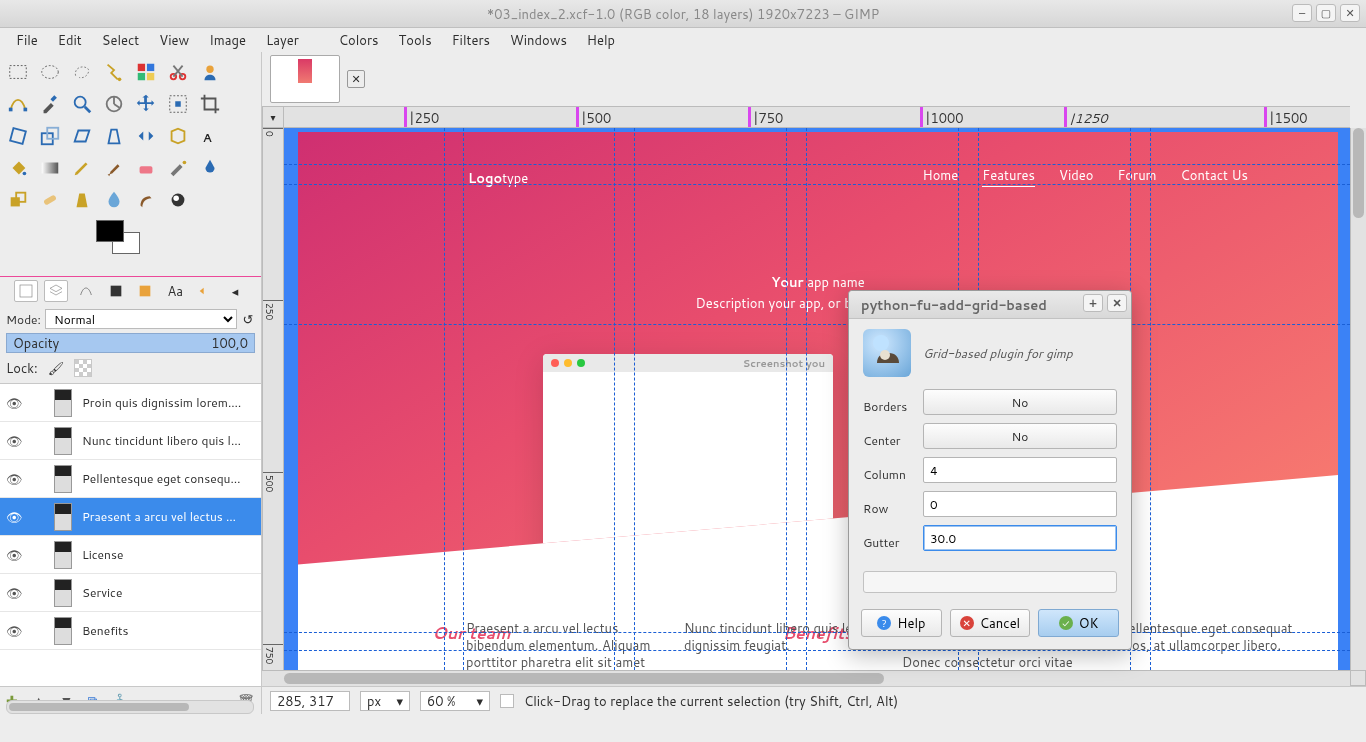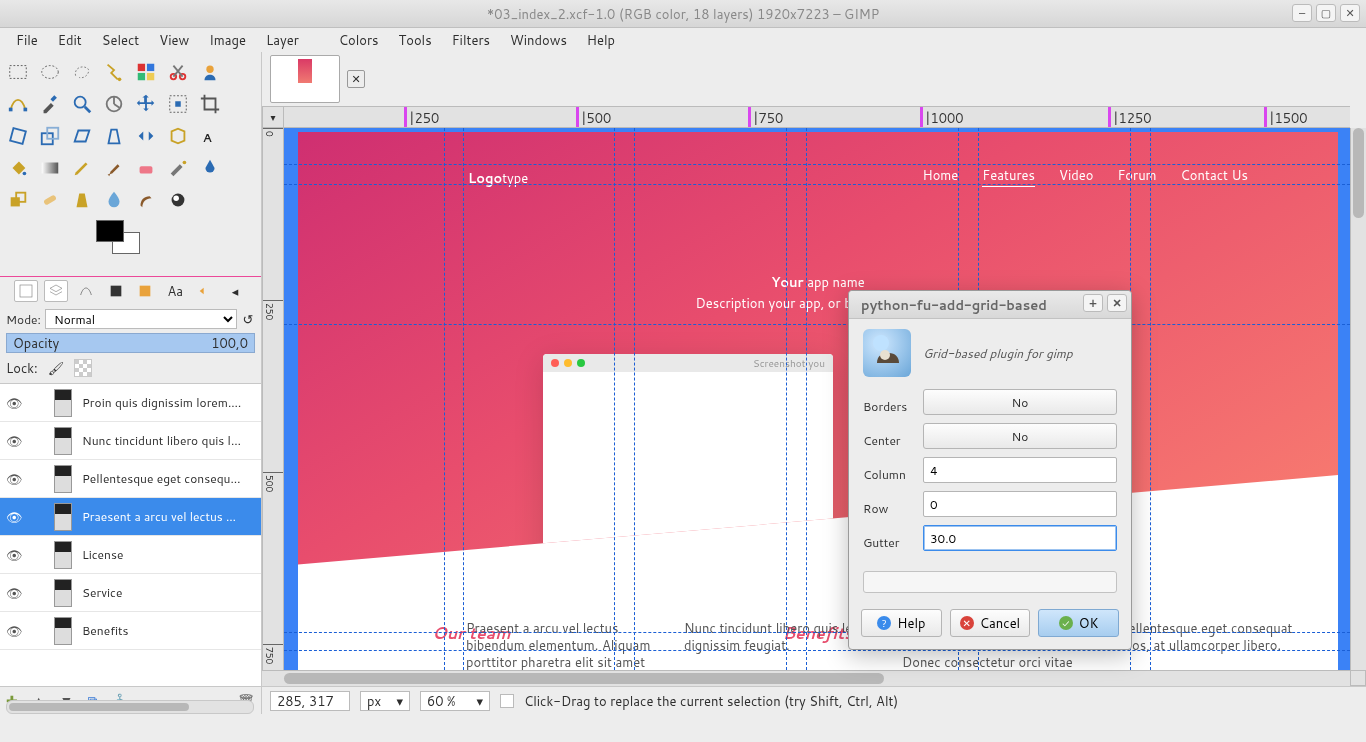--- a/index.html
+++ b/index.html
@@ -70,21 +70,21 @@
 .canvas-viewport { position:absolute; left:22px; right:16px; top:76px; bottom:44px; background:#3b82f6; overflow:hidden;}
 .artboard { position:absolute; left:14px; top:4px; width:1040px; height:560px; background:#fff; }
 .hero { width:100%; height:470px; background: linear-gradient(150deg,#cf2f71 0%, #e84d6d 40%, #fa8270 100%); clip-path: polygon(0 0, 100% 0, 100% 73%, 0 92%); position:relative; color:#fff;}
 .hero .nav { position:absolute; top:34px; right:90px; display:flex; gap:24px; font-size:12px;}
 .hero .nav span.active { border-bottom:1px solid #fff; padding-bottom:2px;}
 .hero .logo { position:absolute; top:32px; left:170px; font-size:17px;}
 .hero .logo b { font-weight:700;}
 .hero h1 { position:absolute; top:122px; left:0; right:0; text-align:center; font-size:30px; font-weight:300;}
 .hero h1 b { font-weight:700;}
 .hero p { position:absolute; top:162px; left:0; right:0; text-align:center; font-size:13px; font-weight:300;}
-.hero .window { position:absolute; top:222px; left:245px; width:290px; height:240px; background:#fff; border-radius:4px 4px 0 0; box-shadow:0 6px 30px rgba(0,0,0,.15);}
+.hero .window { position:absolute; top:222px; left:245px; width:290px; height:240px; background:#fff; border-radius:4px 4px 0 0; box-shadow:0 6px 30px rgba(0,0,0,.15);font-weight:bold;}
 .hero .window .mac { height:18px; background:#e9e9e9; border-radius:4px 4px 0 0; display:flex; align-items:center; gap:5px; padding-left:8px;}
 .hero .window .dot { width:8px;height:8px;border-radius:50%;}
 .subhead { position:absolute; bottom:48px; left:0; right:0; display:flex; }
 .subhead .col { flex:1; text-align:center; color:#e84d6d; font-size:16px; font-weight:600;font-style:italic;}
 .lorem { position:absolute; bottom:4px; left:168px; right:20px; display:flex; gap:20px; font-size:8px; color:#555;}
 .lorem div { flex:1; line-height:1.3;}
 
 .guide-v { position:absolute; top:0; bottom:0; border-left:1px dashed #1a5fd6; }
 .guide-h { position:absolute; left:0; right:0; border-top:1px dashed #1a5fd6; }
 
@@ -472,21 +472,21 @@
         <div class="tthumb"></div>
         <div class="tclose">✕</div>
       </div>
     </div>
     <div class="ruler-corner">▾</div>
     <div class="ruler-h" id="ruler-h">
         <div class="tick" style="left: 120px;">|250</div>
         <div class="tick" style="left: 292px;">|500</div>
         <div class="tick" style="left: 464px;">|750</div>
         <div class="tick" style="left: 636px;">|1000</div>
-        <div class="tick" style="left: 824px;">|1250</div>
+        <div class="tick" style="left: 780px; font-style: italic;">|1250</div>
         <div class="tick" style="left: 980px;">|1500</div>
       </div>
     <div class="ruler-v" id="ruler-v">
         <div class="tick" style="top: 0px;">
           <span>0</span>
         </div>
         <div class="tick" style="top: 172px;">
           <span>250</span>
         </div>
         <div class="tick" style="top: 344px;">

